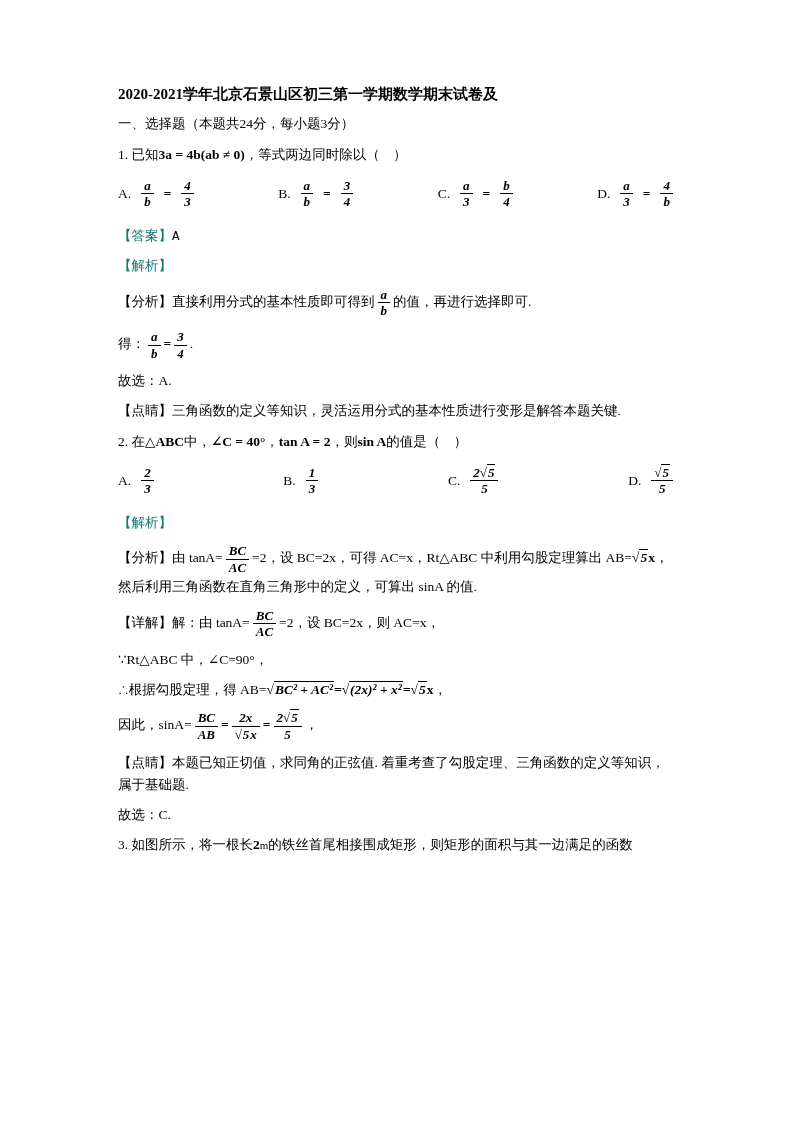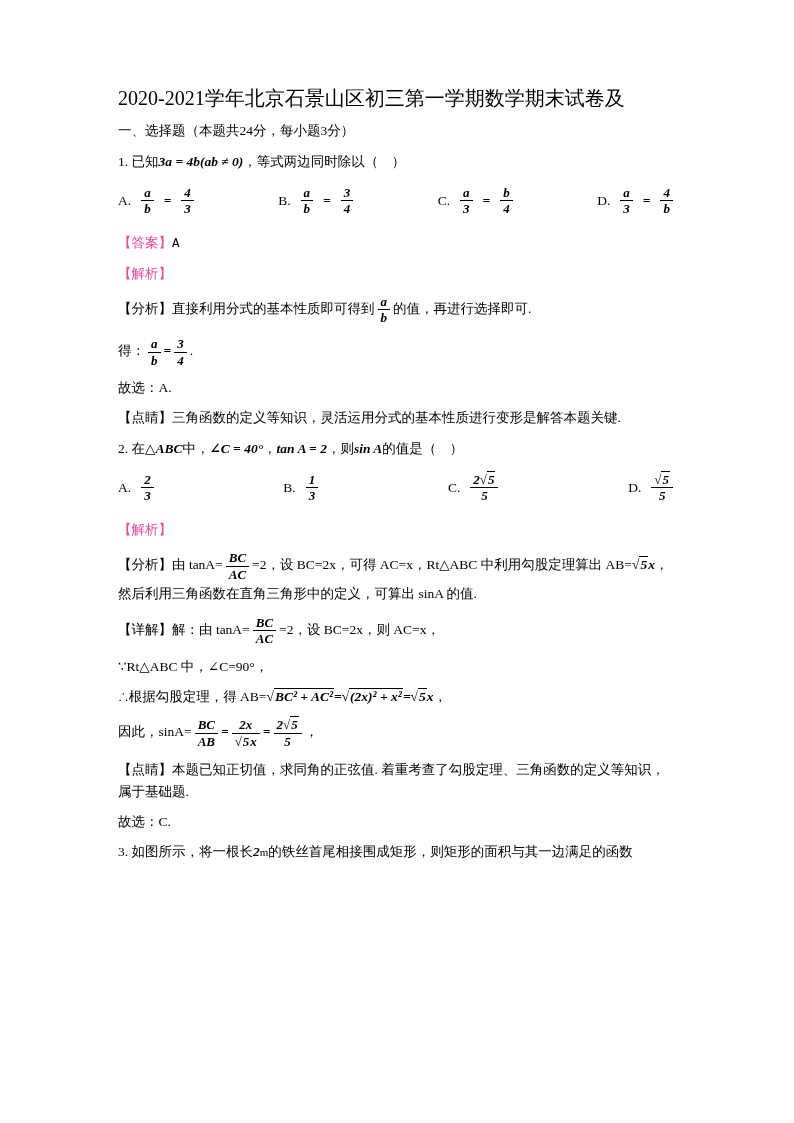--- a/index.html
+++ b/index.html
@@ -1,23 +1,23 @@
 <!DOCTYPE html>
 <html><head>
 <meta charset="utf-8">
 <style>
   html,body{margin:0;padding:0;background:#ffffff;}
   body{width:794px;min-height:1123px;color:#000;font-family:"Liberation Serif","DejaVu Serif",serif;}
   .page{box-sizing:border-box;width:794px;min-height:1123px;padding:84px 118px 30px 118px;background:#fff;}
-  .title{font-size:20px;font-weight:normal;line-height:1.42;margin:0 0 8px 0;}
+  .title{font-size:15px;font-weight:bold;line-height:1.42;margin:0 0 8px 0;}
   .line{font-size:13.5px;line-height:1.65;margin:0 2px 8px 0;}
   .opts{display:flex;justify-content:space-between;align-items:center;font-size:13.5px;margin:3px 0 11px 0;min-height:40px;}
   .opt{display:inline-flex;align-items:center;gap:7px;}
-  .math{font-weight:bold;font-style:italic;}
-  .blue{color:#ec4899;}
+  .math{font-weight:bold;}
+  .blue{color:#0f766e;}
   .mono{font-family:"Liberation Mono","DejaVu Sans Mono",monospace;font-size:12.5px;}
   .frac{display:inline-block;vertical-align:middle;text-align:center;font-weight:bold;font-style:italic;font-size:13px;line-height:1.2;margin:1px 3px;}
   .frac .num{display:block;border-bottom:1.2px solid #000;padding:0 3px;}
   .frac .den{display:block;padding:0 3px;}
   .sqrt{white-space:nowrap;font-style:italic;font-weight:bold;}
   .sqrt::before{content:"\221A";font-style:normal;}
   .sqrt .rad{border-top:1.2px solid #000;padding:0 1px;}
   .unit{font-size:11px;}
 </style>
 </head>

